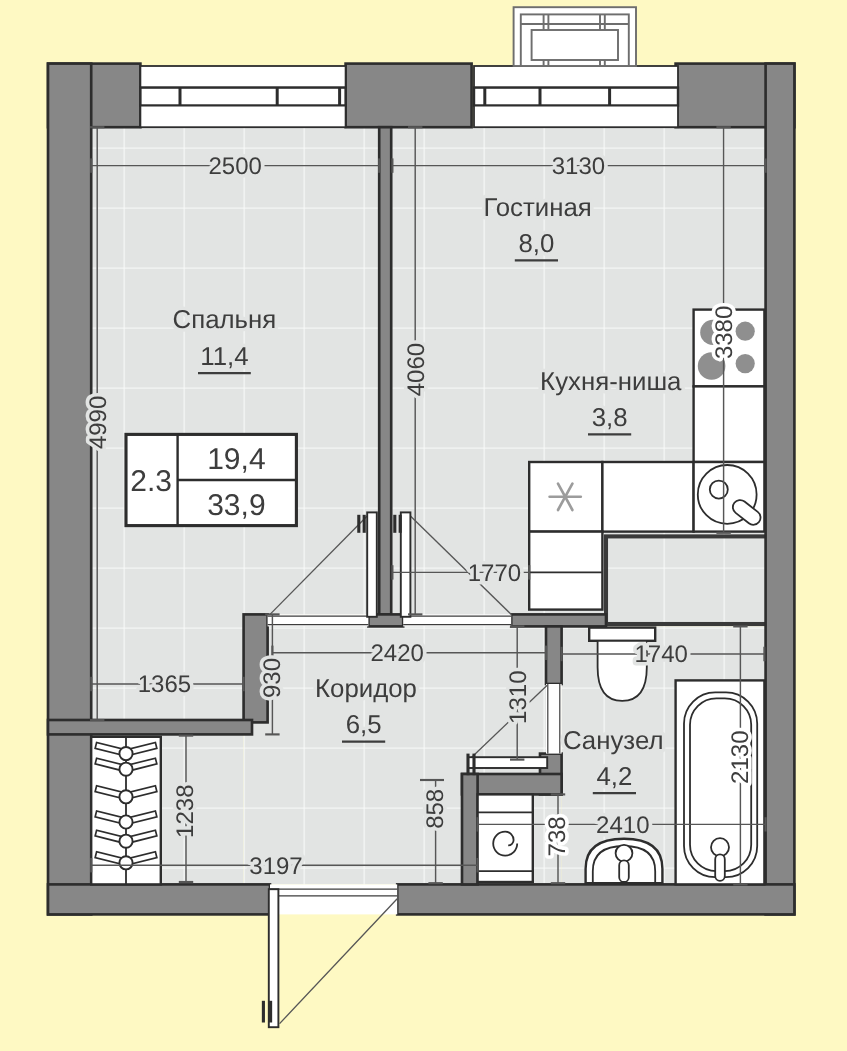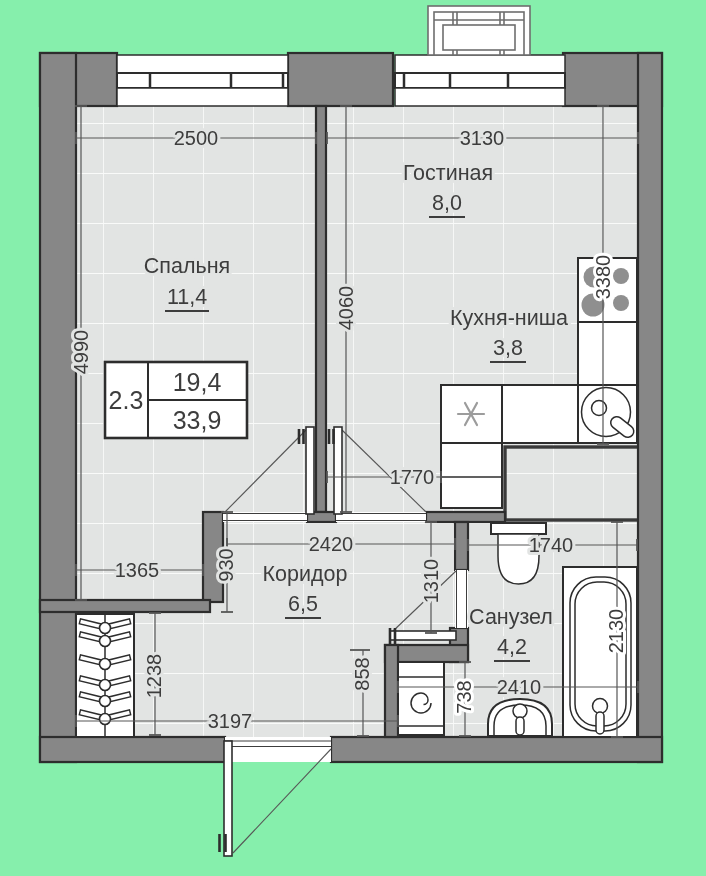--- a/index.html
+++ b/index.html
@@ -1,16 +1,16 @@
 <!DOCTYPE html>
 <html style="--wall: #878787; --wallline: #2d2d2d; --floor: #e2e4e3; --grid: #f9faf9; --dim: #565656; --text: #3d3d3d; --burner: #8f8f8f; --accent_star: #9c9c9c;"><head>
 <meta charset="utf-8">
 <style>
   html,body{margin:0;padding:0;background:#ffffff;}
-  .page{width:706px;height:876px;position:relative;background:#86efac;overflow:hidden;}
+  .page{width:706px;height:876px;position:relative;background:#fef9c3;overflow:hidden;}
   svg{display:block;}
   svg text{font-family:"Liberation Sans", sans-serif;fill:var(--text);}
   .wall{fill:var(--wall);stroke:var(--wallline);stroke-width:2.2;}
   .tilefill{fill:url(#tile);}
   .tile-bg{fill:var(--floor);}
   .tile-line{stroke:var(--grid);stroke-width:1.8;fill:none;}
   .fix{fill:#ffffff;stroke:var(--wallline);stroke-width:2;}
   .fix-thin{fill:#ffffff;stroke:var(--wallline);stroke-width:1.5;}
   .fin{fill:none;stroke:var(--wallline);stroke-width:1.5;}
   .burner{fill:var(--burner);}

